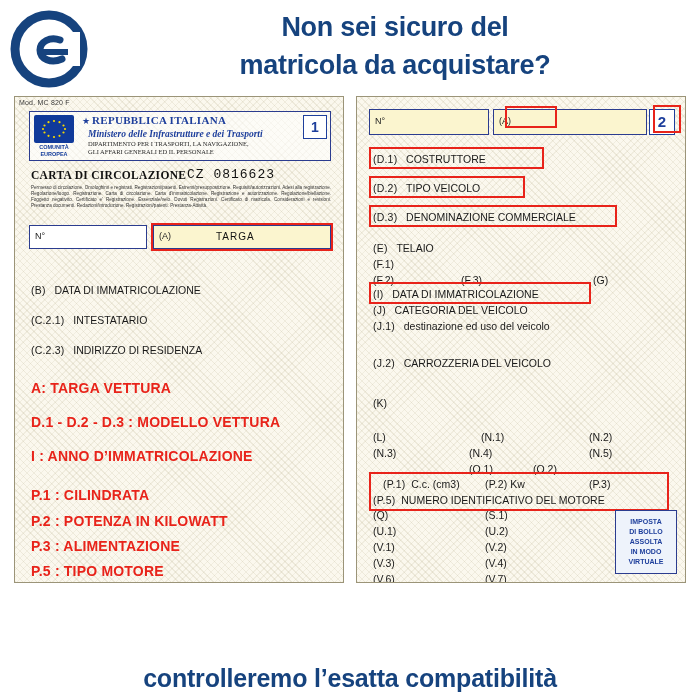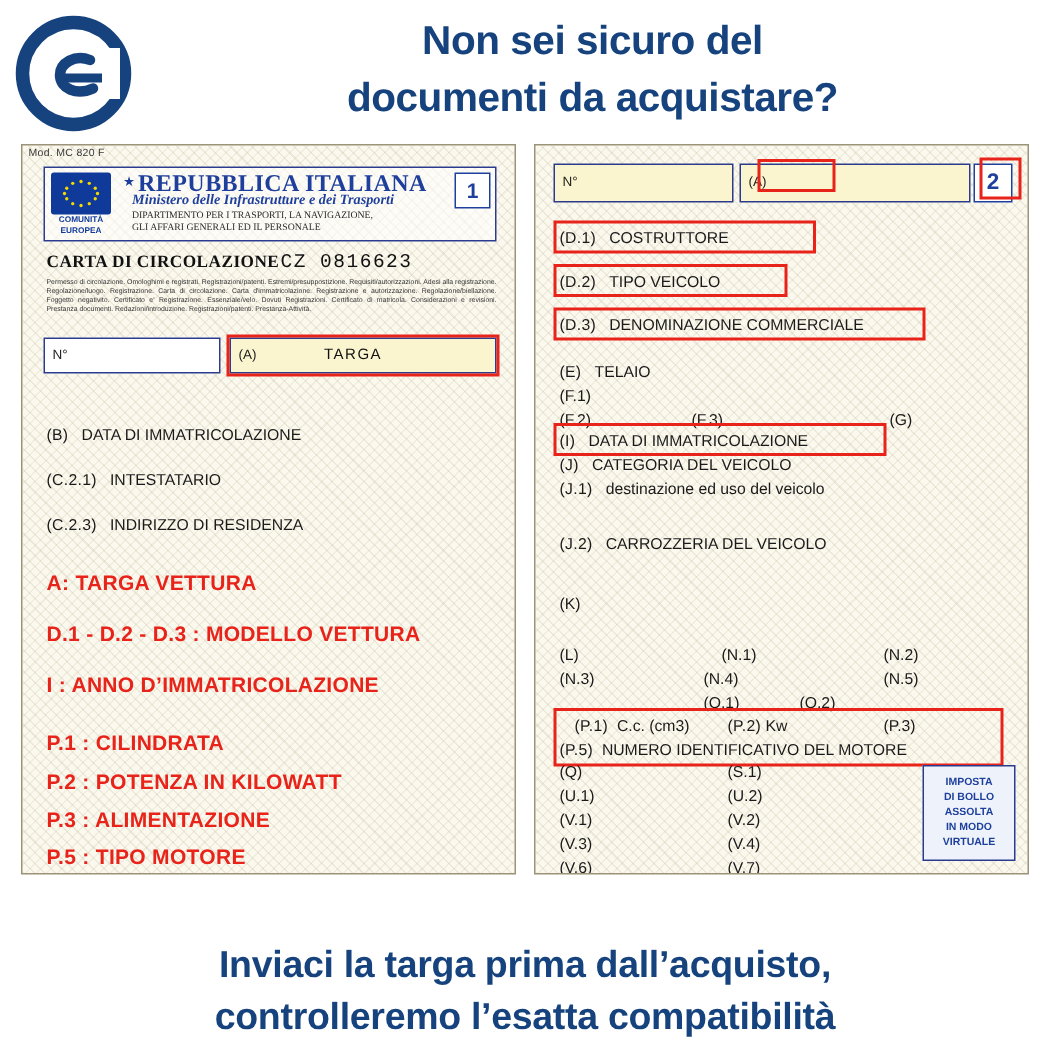--- a/index.html
+++ b/index.html
@@ -133,21 +133,21 @@
     text-align: center;
     font-size: 5.5px;
     color: #103a9a;
     font-weight: bold;
     line-height: 7px;
   }
   .rep-title {
     position: absolute;
     left: 52px;
     top: 2px;
-    font-size: 16px;
+    font-size: 11px;
     color: #1e3f9c;
     font-weight: bold;
     font-family: "Liberation Serif", serif;
     letter-spacing: 0.3px;
   }
   .rep-star {
     position: absolute;
     left: 52px;
     top: 4px;
     font-size: 9px;
@@ -362,21 +362,21 @@
     <div class="logo">
       <svg width="78" height="78" viewBox="0 0 78 78">
         <circle cx="39" cy="39" r="34" fill="none" stroke="#16437e" stroke-width="9"></circle>
         <path d="M62 22 L70 22 L70 56 L62 56 Z" fill="#ffffff"></path>
         <path d="M50 30 C40 26 30 32 30 40 C30 49 41 54 52 49" fill="none" stroke="#16437e" stroke-width="7" stroke-linecap="round"></path>
         <path d="M30 42 L58 42" stroke="#16437e" stroke-width="6"></path>
       </svg>
     </div>
     <div class="headline">
       <div>Non sei sicuro del</div>
-      <div>documenti da acquistare?</div>
+      <div>matricola da acquistare?</div>
     </div>
   </div>
 
   <div class="doc doc-left">
     <div class="guilloche"></div>
 
     <div class="modcode">Mod. MC 820 F</div>
 
     <div class="l-head">
       <div class="eu-flag">
@@ -545,17 +545,16 @@
     <div class="bollo">
       <div>IMPOSTA</div>
       <div>DI BOLLO</div>
       <div>ASSOLTA</div>
       <div>IN MODO</div>
       <div>VIRTUALE</div>
     </div>
   </div>
 
   <div class="footer">
-    <div>Inviaci la targa prima dall’acquisto,</div>
     <div>controlleremo l’esatta compatibilità</div>
   </div>
 
 </div>
 
 </body></html>

